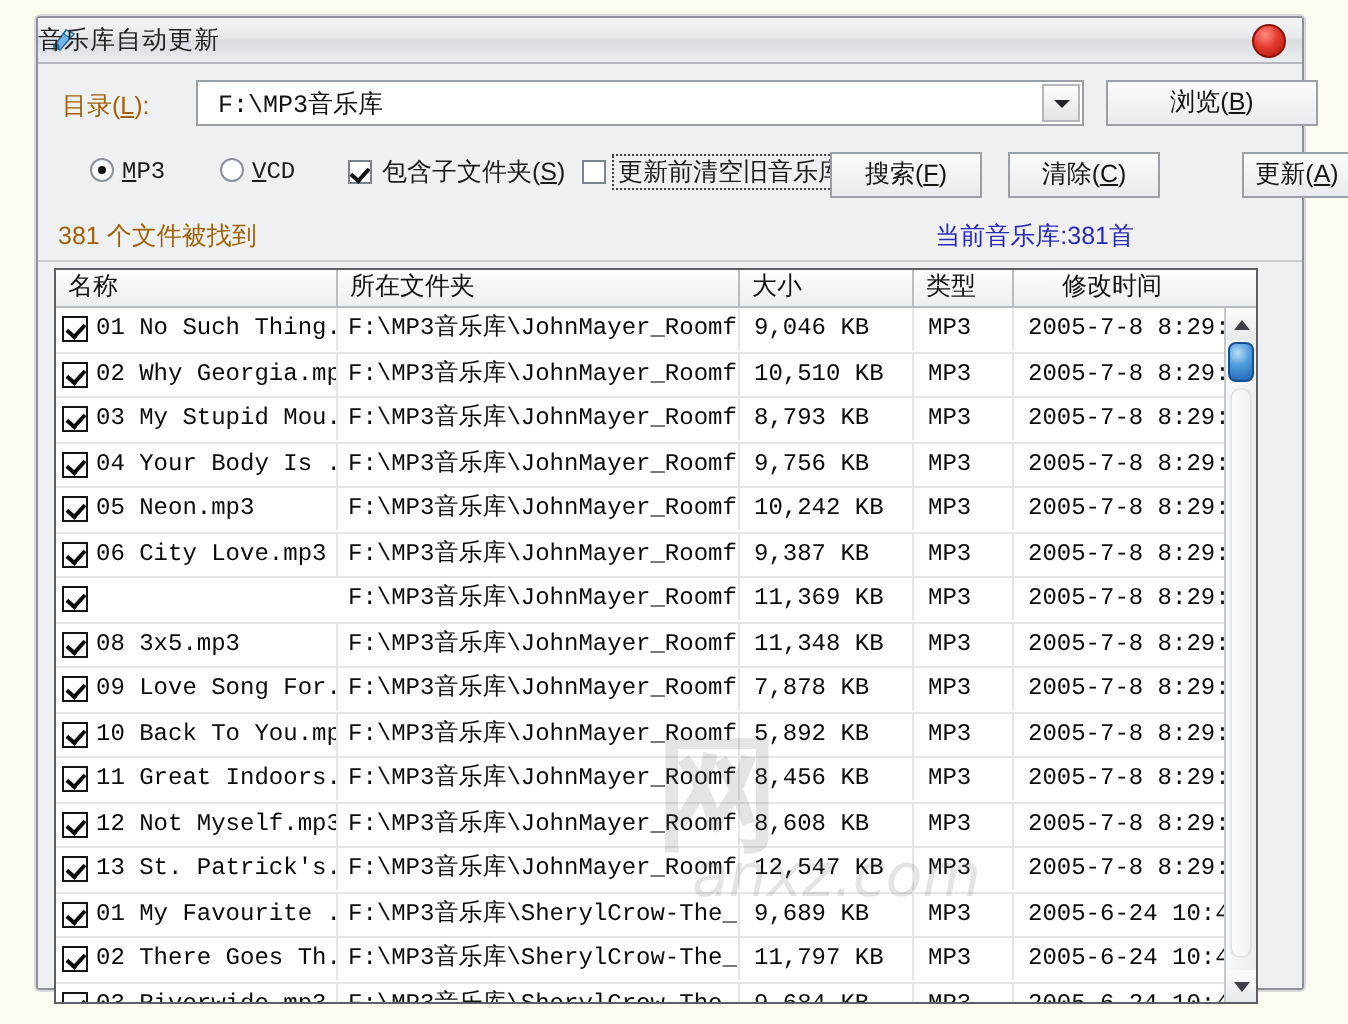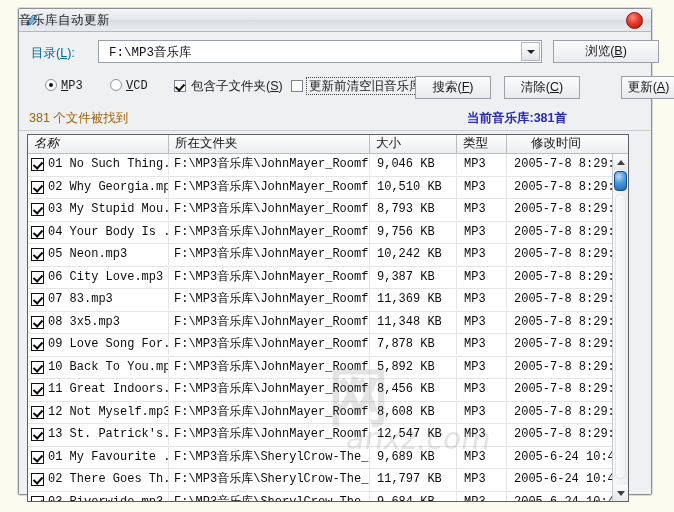--- a/index.html
+++ b/index.html
@@ -80,21 +80,21 @@
   #dir-row {
     position: absolute;
     left: 0; top: 8px; right: 0;
     height: 26px;
   }
   #dir-label {
     position: absolute;
     left: 12px;
     top: 5px;
     font-size: 12.5px;
-    color: #0369a1;
+    color: #a16207;
   }
   #dir-label .acc { text-decoration: underline; }
   #dir-combo {
     position: absolute;
     left: 79px;
     top: 0px;
     width: 444px;
     height: 23px;
     background: #ffffff;
     border: 1px solid #9aa0a6;
@@ -246,21 +246,21 @@
     top: 2px;
     font-size: 12.5px;
     color: #a16207;
   }
   #status-right {
     position: absolute;
     right: 84px;
     top: 2px;
     font-size: 12.5px;
     color: #2a2ab4;
-    font-weight: bold;
+    font-weight: normal;
   }
 
   
   #list-view {
     position: absolute;
     left: 8px;
     top: 102px;
     width: 602px;
     height: 368px;
     background: #ffffff;
@@ -283,21 +283,21 @@
     line-height: 17px;
     font-size: 12.5px;
     color: #111;
     padding-left: 6px;
     border-right: 1px solid #b9bcc0;
     box-sizing: border-box;
     background: linear-gradient(to bottom, #fdfdfd, #eceef0);
     cursor: pointer;
     overflow: hidden;
   }
-  #hc-0 { left: 0px;   width: 141px; font-style: italic; }
+  #hc-0 { left: 0px;   width: 141px; }
   #hc-1 { left: 141px; width: 201px; }
   #hc-2 { left: 342px; width: 87px;  }
   #hc-3 { left: 429px; width: 50px;  }
   #hc-4 { left: 497px; width: 105px; }
   #hc-5 { left: 584px; width: 16px; border-right: none; }
 
   #list-body {
     position: absolute;
     left: 0;
     top: 19px;
@@ -554,21 +554,20 @@
           <div class="lrow">
             <div class="row-check"></div>
             <div class="cell c0">06 City Love.mp3</div>
             <div class="cell c1">F:\MP3音乐库\JohnMayer_Roomf...</div>
             <div class="cell c2">9,387 KB</div>
             <div class="cell c3">MP3</div>
             <div class="cell c4">2005-7-8 8:29:29</div>
           </div>
           <div class="lrow">
             <div class="row-check"></div>
-            <div class="cell c0">07 83.mp3</div>
             <div class="cell c1">F:\MP3音乐库\JohnMayer_Roomf...</div>
             <div class="cell c2">11,369 KB</div>
             <div class="cell c3">MP3</div>
             <div class="cell c4">2005-7-8 8:29:29</div>
           </div>
           <div class="lrow">
             <div class="row-check"></div>
             <div class="cell c0">08 3x5.mp3</div>
             <div class="cell c1">F:\MP3音乐库\JohnMayer_Roomf...</div>
             <div class="cell c2">11,348 KB</div>

